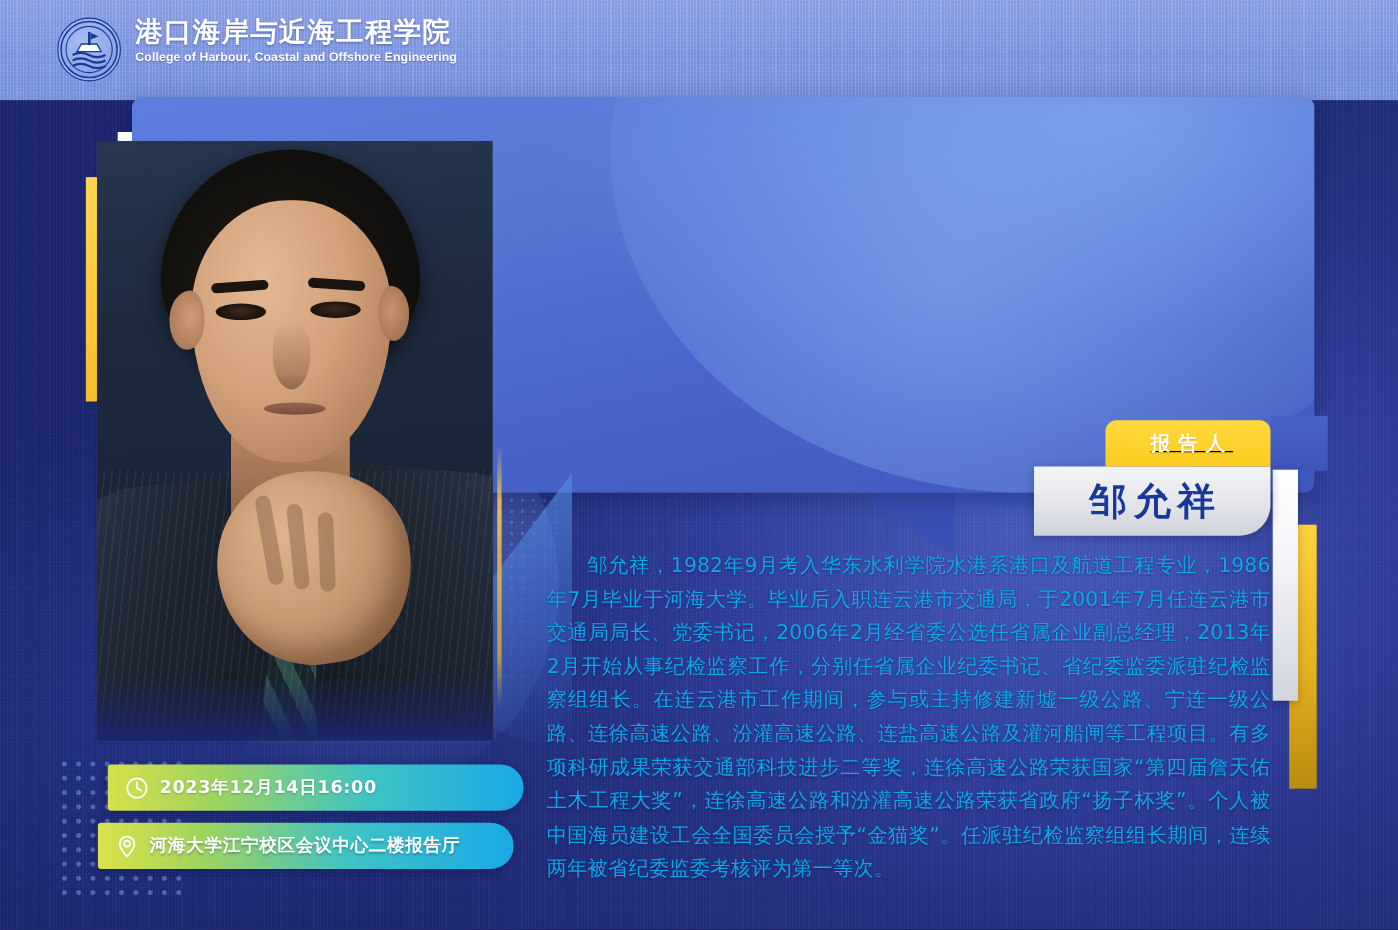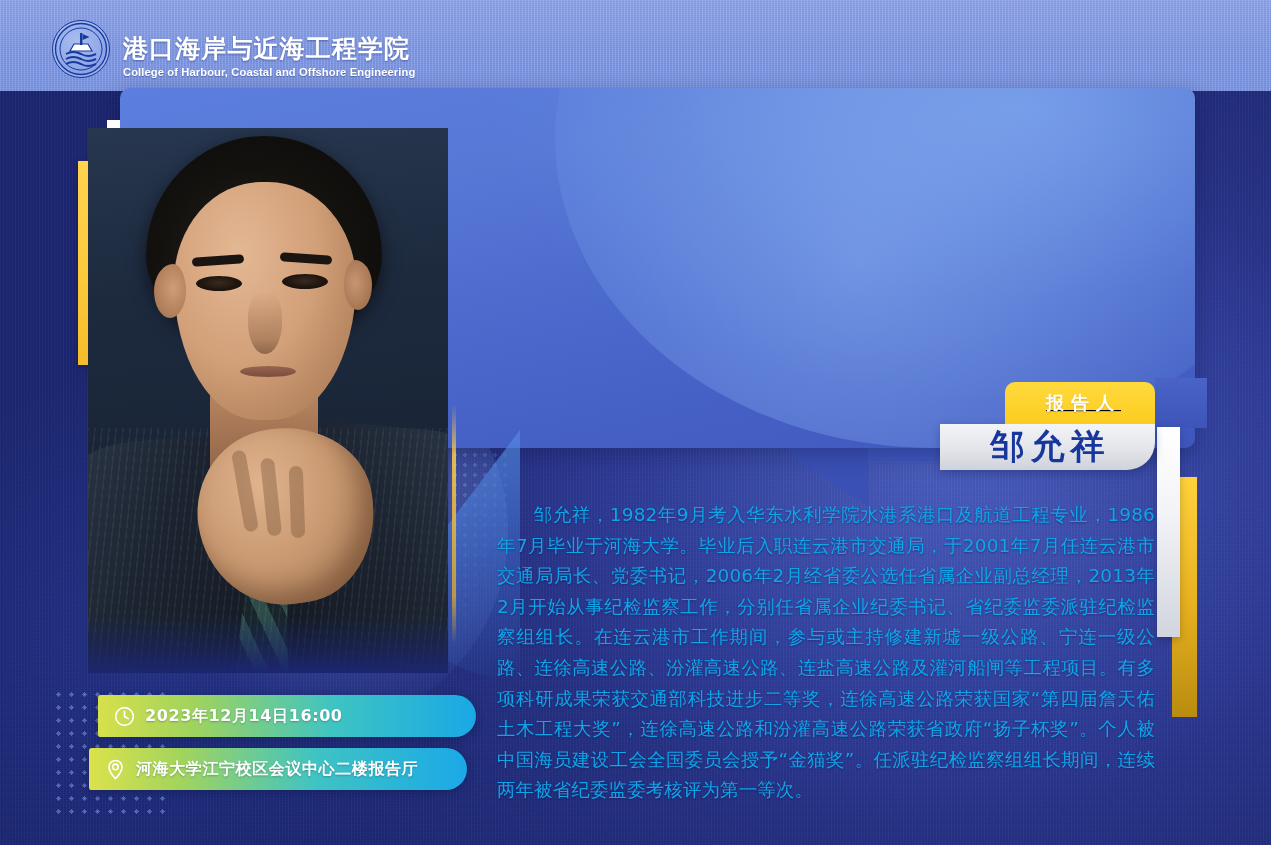--- a/index.html
+++ b/index.html
@@ -51,21 +51,21 @@
     position:absolute;inset:0;
     background-image:
       repeating-linear-gradient(90deg, rgba(255,255,255,0.10) 0px, rgba(255,255,255,0.10) 1px, rgba(70,90,170,0.10) 1px, rgba(70,90,170,0.10) 3px),
       repeating-linear-gradient(0deg, rgba(255,255,255,0.05) 0px, rgba(255,255,255,0.05) 1px, rgba(60,80,160,0.06) 1px, rgba(60,80,160,0.06) 2px);
     opacity:.9;
   }
 
   
   .logo-row{
     position:absolute;left:52px;top:16px;height:62px;
-    display:flex;align-items:flex-end;gap:13px;z-index:12;
+    display:flex;align-items:flex-start;gap:13px;z-index:12;
   }
   .crest{
     width:56px;height:56px;border-radius:50%;
     position:relative;flex:0 0 auto;
     background:radial-gradient(circle at 42% 36%, #a9bdf0 0%, #8fa6e6 60%, #8099e0 100%);
     border:1.6px solid #173a9c;
     box-shadow:inset 0 0 0 3px rgba(255,255,255,.14);
     overflow:hidden;
   }
   .crest svg{position:absolute;inset:0;}
@@ -348,21 +348,21 @@
     z-index:12;
     text-decoration:underline;
   }
   .badge-role span{
     font-family:"DejaVu Sans","Liberation Sans",sans-serif;
     font-size:18px;font-weight:700;color:#ffffff;letter-spacing:7px;
     text-indent:7px;
     text-shadow:0 1px 1px rgba(160,110,0,.35);
   }
   .badge-name{
-    position:absolute;left:940px;top:424px;width:215px;height:46px;
+    position:absolute;left:940px;top:424px;width:215px;height:63px;
     background:linear-gradient(180deg,#f3f4f7 0%,#e3e5ea 55%,#cfd2da 100%);
     border-radius:0 0 28px 0;
     display:flex;align-items:center;justify-content:center;
     box-shadow:0 3px 10px rgba(10,20,70,.28);
     z-index:11;
   }
   .badge-name span{
     font-family:"DejaVu Sans","Liberation Sans",sans-serif;
     font-size:34px;font-weight:700;color:#17379c;letter-spacing:6px;
     text-indent:6px;

